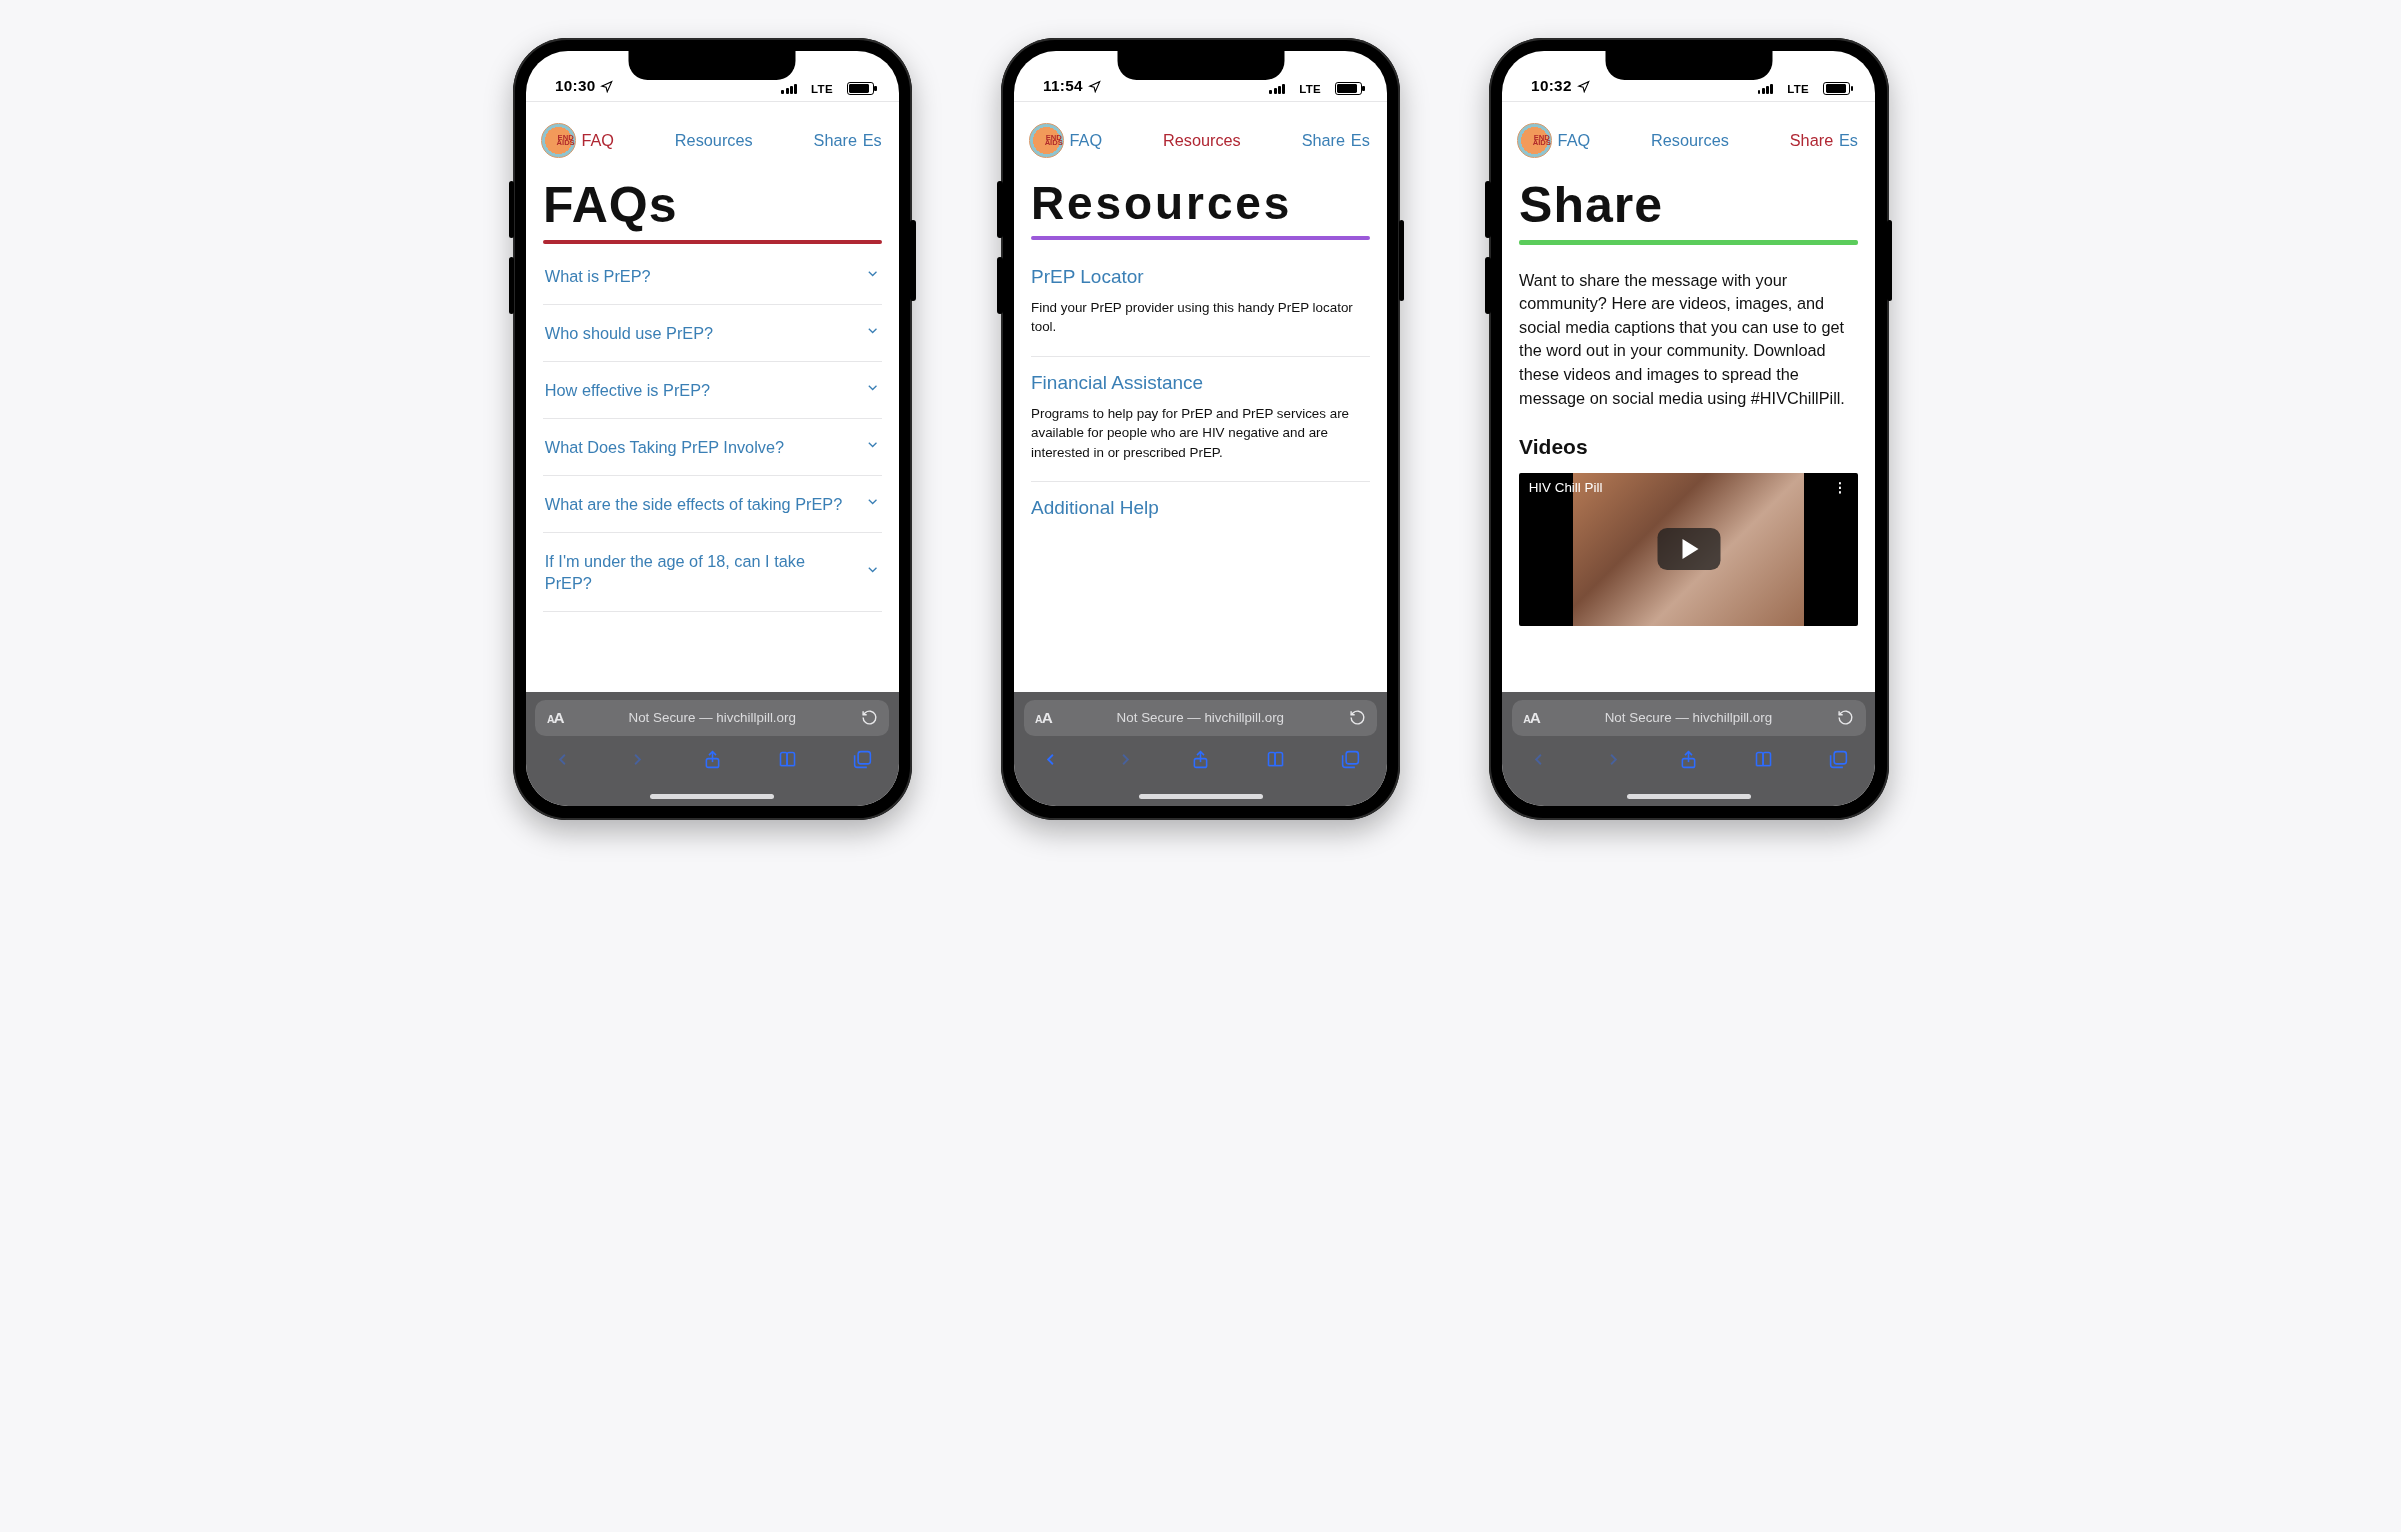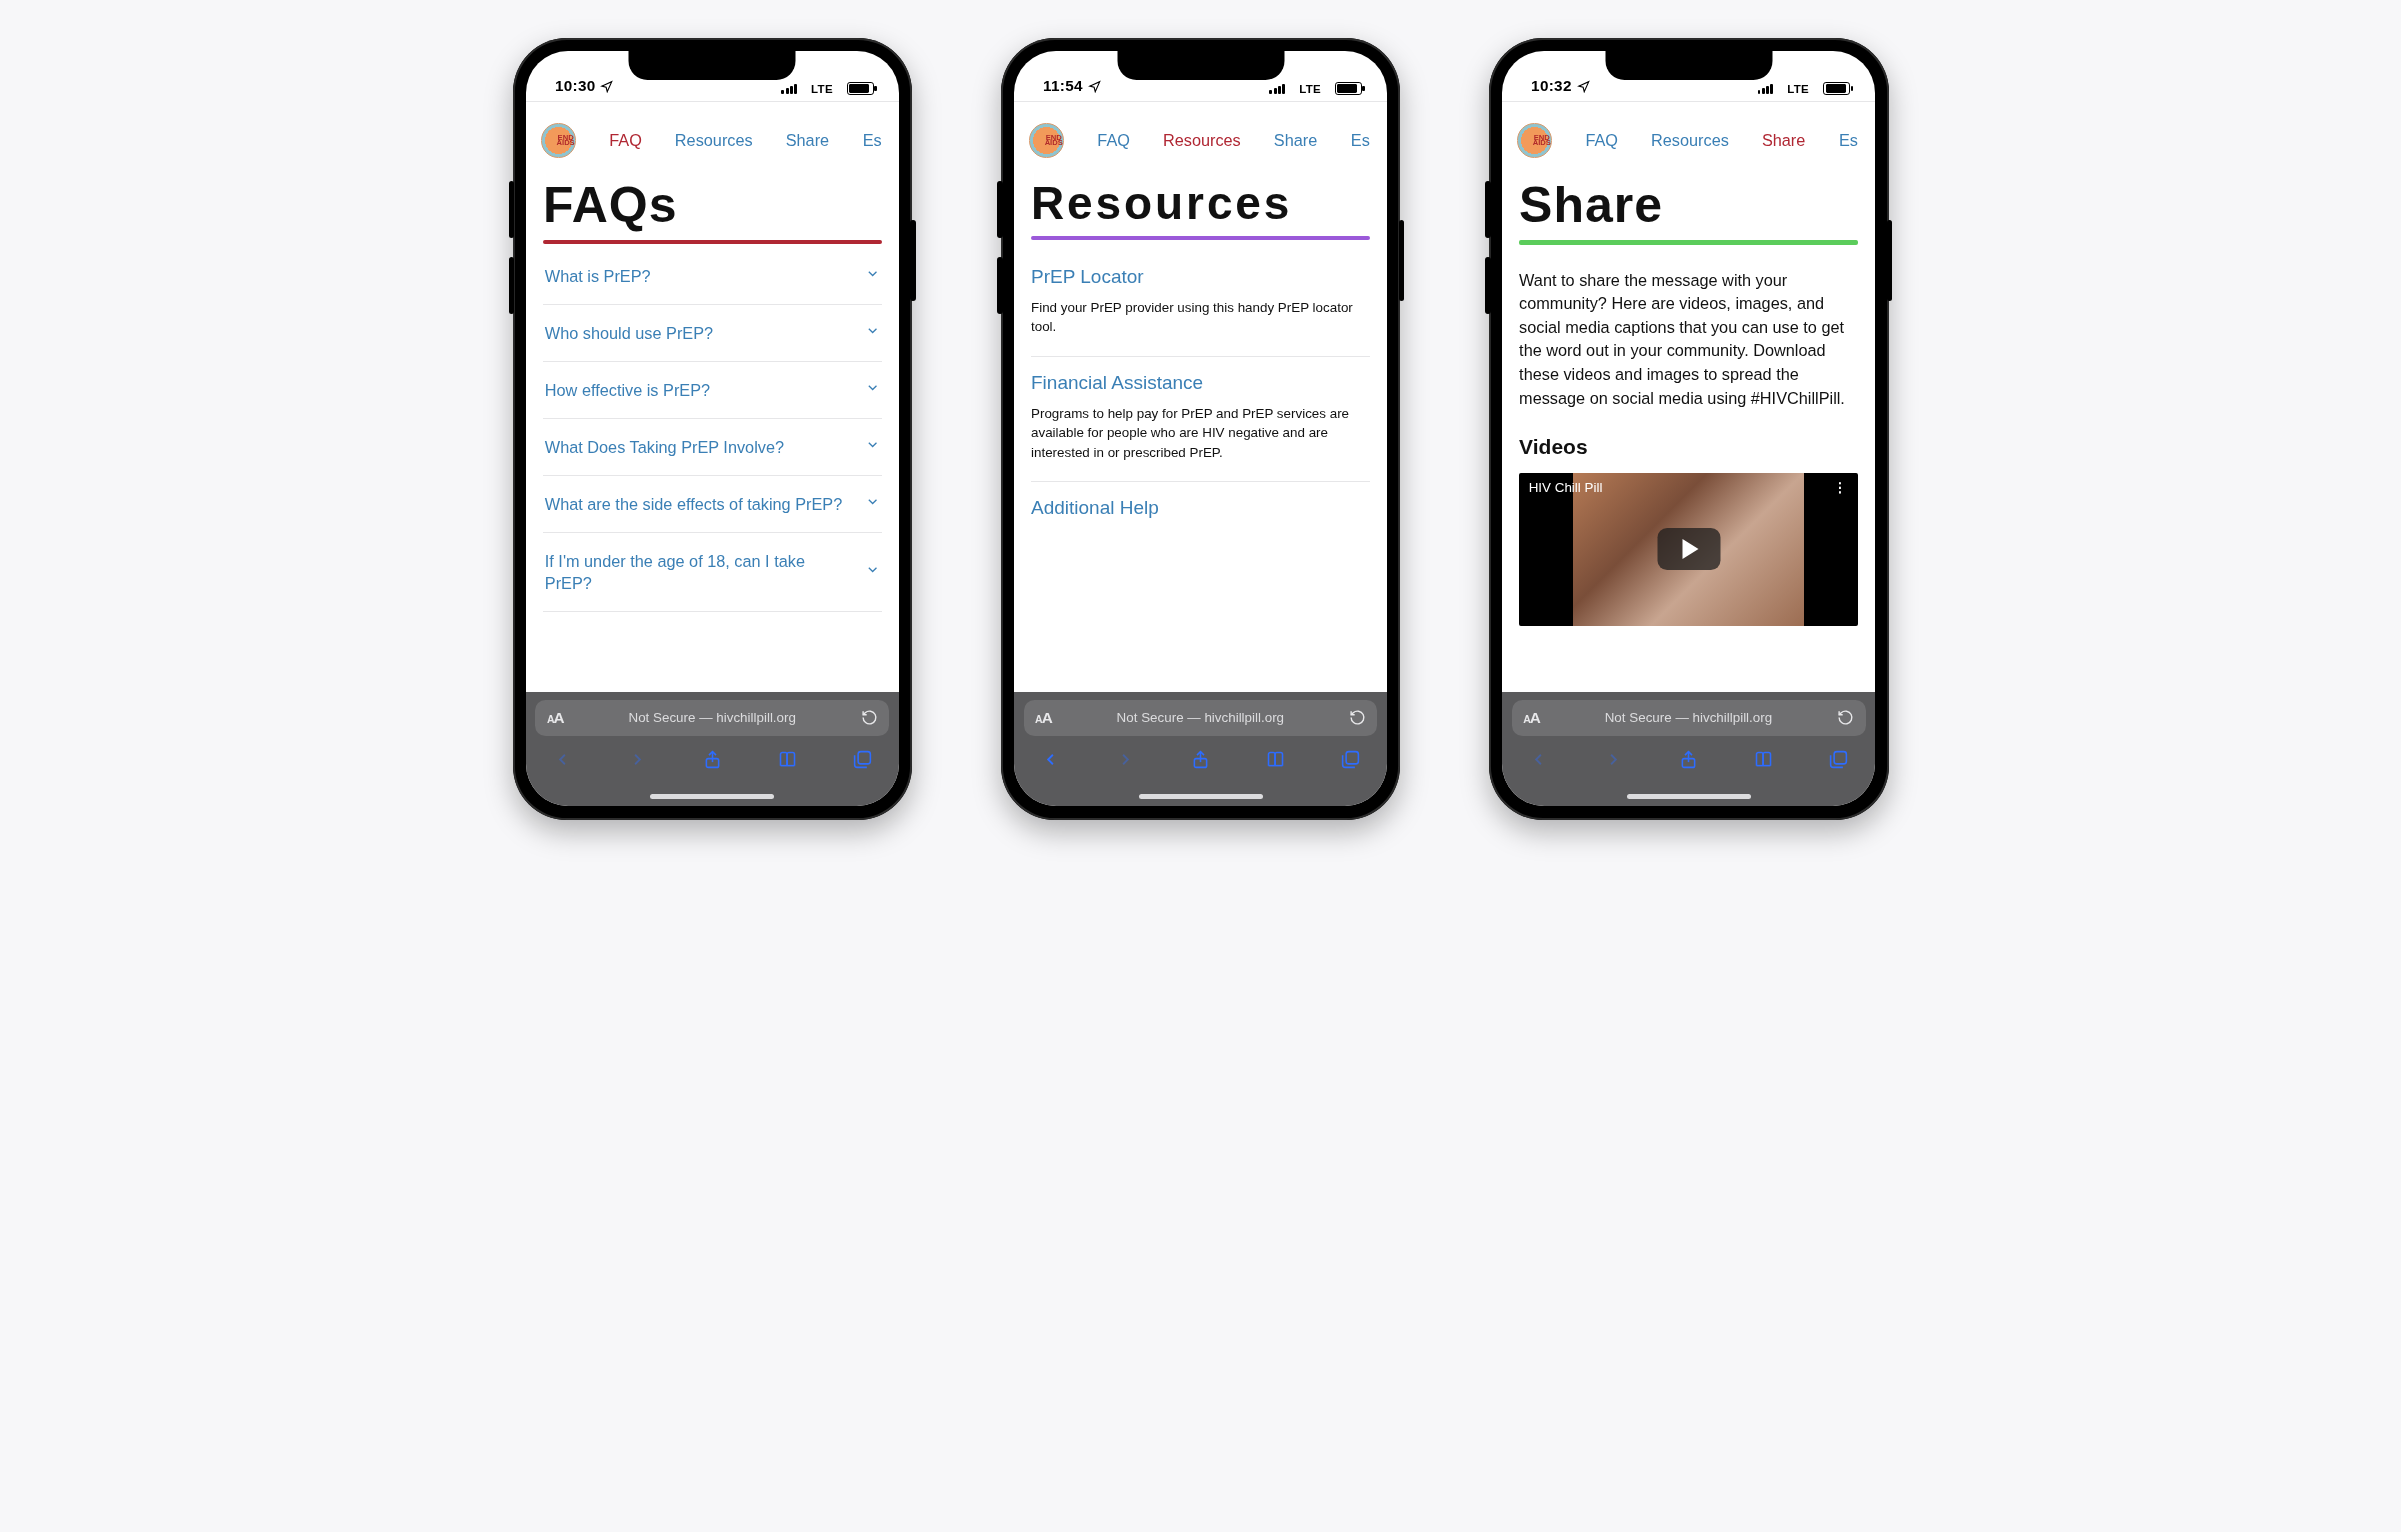--- a/index.html
+++ b/index.html
@@ -106,21 +106,21 @@
   }
   .logo{
     width:32.5px;height:32.5px;border-radius:50%;
     background:radial-gradient(circle at 50% 50%, #f29a5a 0 58%, #8fc4cf 58% 100%);
     border:1.9px solid #d89a6c;
     display:flex; align-items:center; justify-content:flex-end;
     font-size:7.6px; font-weight:900; color:#b02a2a; line-height:0.75; text-align:center;
     flex-shrink:0;
   }
   .nav-center{
-    flex:1; display:flex; justify-content:center; gap:33px;
+    flex:1; display:flex; justify-content:space-between; gap:33px;
     font-size:16.3px; font-weight:500;
   }
   .nav-link{ color:var(--link-blue); }
   .nav-link.active{ color:var(--link-red); }
   .nav-lang{ color:var(--link-blue); font-size:16.3px; font-weight:500; padding-right:1.9px;}
   
   .content{
     flex:1;
     overflow:hidden;
     padding:0 17px;

